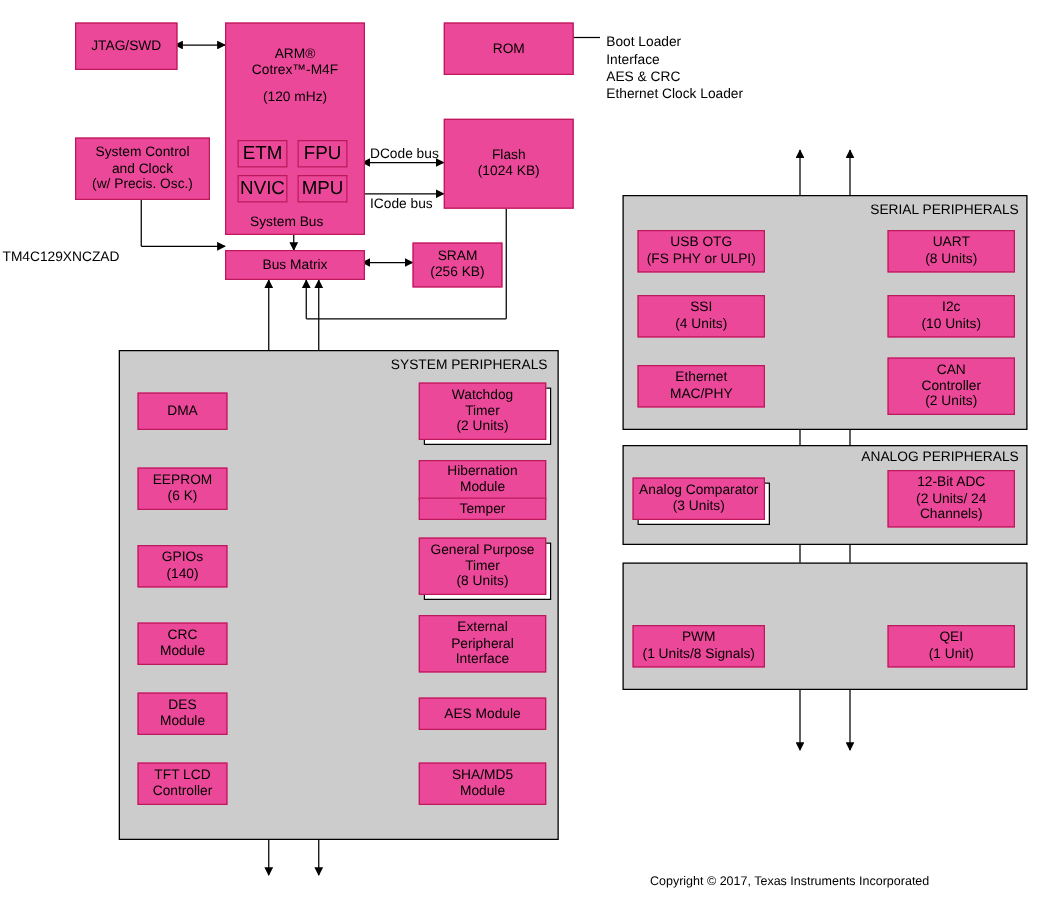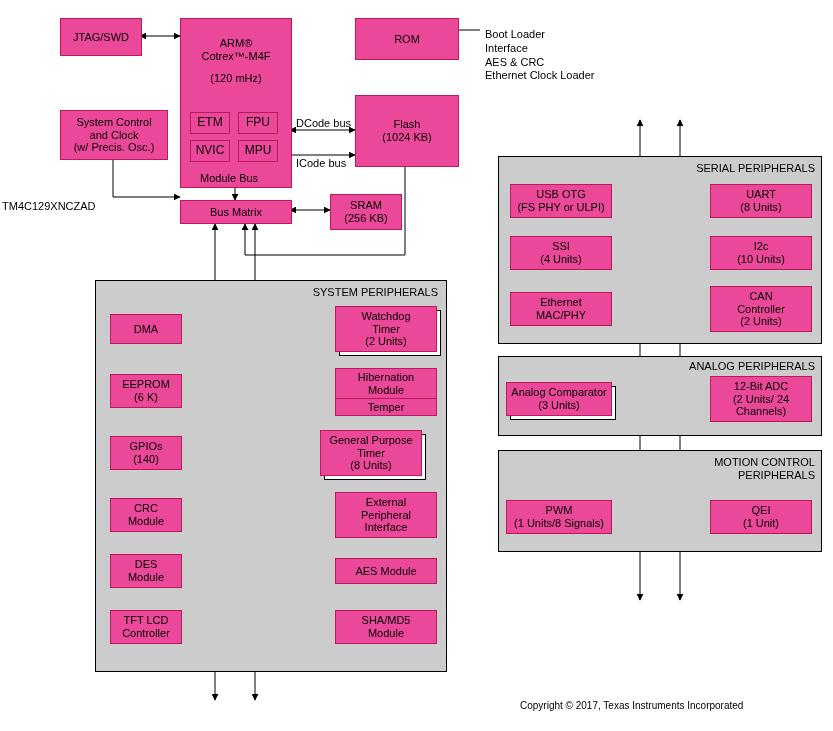--- a/index.html
+++ b/index.html
@@ -1,21 +1,21 @@
 <!DOCTYPE html>
 <html><head>
 <meta charset="utf-8">
 <style>
   html,body{margin:0;padding:0;background:#fff;font-family:Helvetica,Arial,sans-serif;color:#000}
   .stage{position:relative;width:833px;height:731px}
   .box{position:absolute;border:1px solid #be185d;background:#ec4899;text-align:right;font-size:11px;
        display:flex;flex-direction:column;justify-content:center;align-items:center;line-height:1.15}
   .panel{position:absolute;border:1px solid #000;background:#ccc}
   .panel-title{position:absolute;font-size:11px;text-align:right}
-  .small{font-size:12px}
+  .small{font-size:15px}
   .footer{position:absolute;font-size:10px;text-align:left}
   svg.wires{position:absolute;top:0;left:0;width:833px;height:731px;pointer-events:none}
   .lbl{position:absolute;font-size:11px}
   .stack{position:absolute}
   .stack .shadow{position:absolute;border:1px solid #000;background:#fff}
 </style>
 </head>
 <body>
 
 <div class="stage">
@@ -143,21 +143,21 @@
   </div>
 
   <div class="box" style="left:60px;top:110px;width:106px;height:48px">
     <div>System Control</div>
     <div>and Clock</div>
     <div>(w/ Precis. Osc.)</div>
   </div>
 
   <div class="lbl small" style="left:296px;top:117px">DCode bus</div>
   <div class="lbl small" style="left:296px;top:157px">ICode bus</div>
-  <div class="lbl small" style="left:200px;top:172px">Module Bus</div>
+  <div class="lbl small" style="left:200px;top:172px">System Bus</div>
 
   <div class="lbl small" style="left:2px;top:200px">TM4C129XNCZAD</div>
 
   <div class="box" style="left:180px;top:200px;width:110px;height:22px">
       <span>Bus Matrix</span>
     </div>
   <div class="box" style="left:330px;top:194px;width:70px;height:34px">
     <div>SRAM</div>
     <div>(256 KB)</div>
   </div>
@@ -199,21 +199,21 @@
   </div>
   <div style="position:absolute;left:335px;top:368px;width:100px;height:46px">
     <div class="box" style="left:0;top:0;width:100px;height:30px;position:absolute">
       <div>Hibernation</div>
       <div>Module</div>
     </div>
     <div class="box" style="left:0;top:30px;width:100px;height:16px;position:absolute">
         <span>Temper</span>
       </div>
   </div>
-  <div class="stack" style="left:320px;top:430px;width:100px;height:44px">
+  <div class="stack" style="left:335px;top:430px;width:100px;height:44px">
     <div class="shadow" style="left:4px;top:4px;width:100px;height:44px"></div>
     <div class="box" style="left:0;top:0;width:100px;height:44px">
       <div>General Purpose</div>
       <div>Timer</div>
       <div>(8 Units)</div>
     </div>
   </div>
   <div class="box" style="left:335px;top:492px;width:100px;height:44px">
     <div>External</div>
     <div>Peripheral</div>
@@ -265,24 +265,20 @@
       <div>(3 Units)</div>
     </div>
   </div>
   <div class="box" style="left:710px;top:376px;width:100px;height:44px">
     <div>12-Bit ADC</div>
     <div>(2 Units/ 24</div>
     <div>Channels)</div>
   </div>
 
   <div class="panel" style="left:498px;top:450px;width:322px;height:100px"></div>
-  <div class="panel-title" style="left:695px;top:456px;width:120px;text-align:right;line-height:1.15">
-    <div>MOTION CONTROL</div>
-    <div>PERIPHERALS</div>
-  </div>
   <div class="box" style="left:506px;top:500px;width:104px;height:32px">
     <div>PWM</div>
     <div>(1 Units/8 Signals)</div>
   </div>
   <div class="box" style="left:710px;top:500px;width:100px;height:32px">
     <div>QEI</div>
     <div>(1 Unit)</div>
   </div>
 
   <div class="footer" style="left:520px;top:700px;width:300px">Copyright © 2017, Texas Instruments Incorporated</div>

